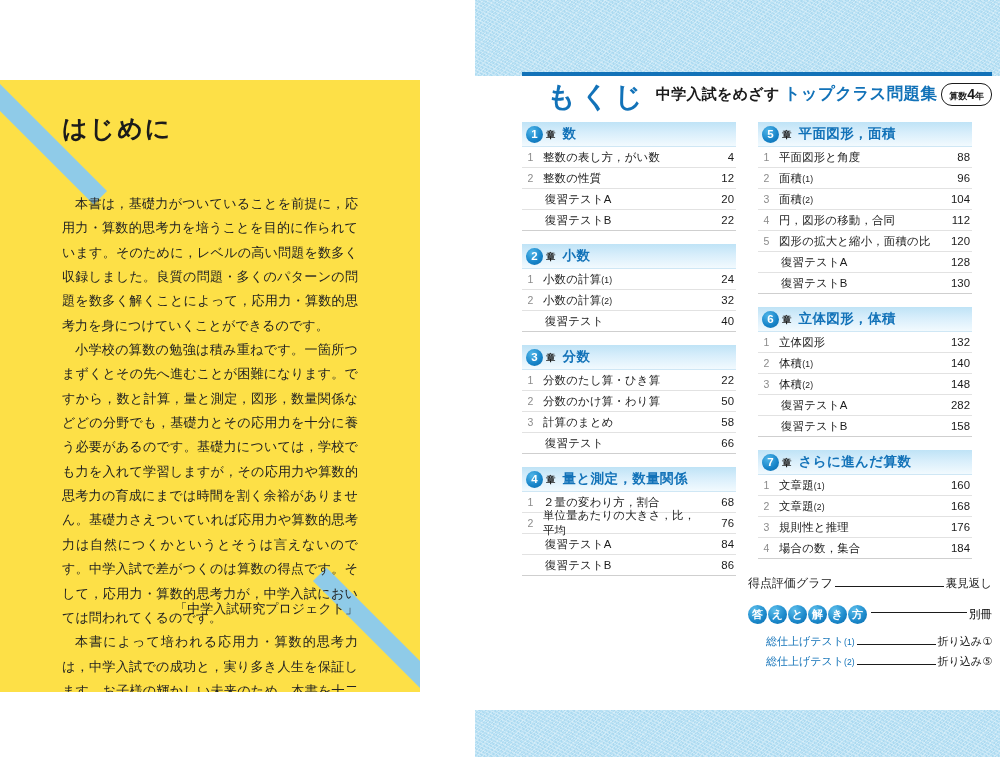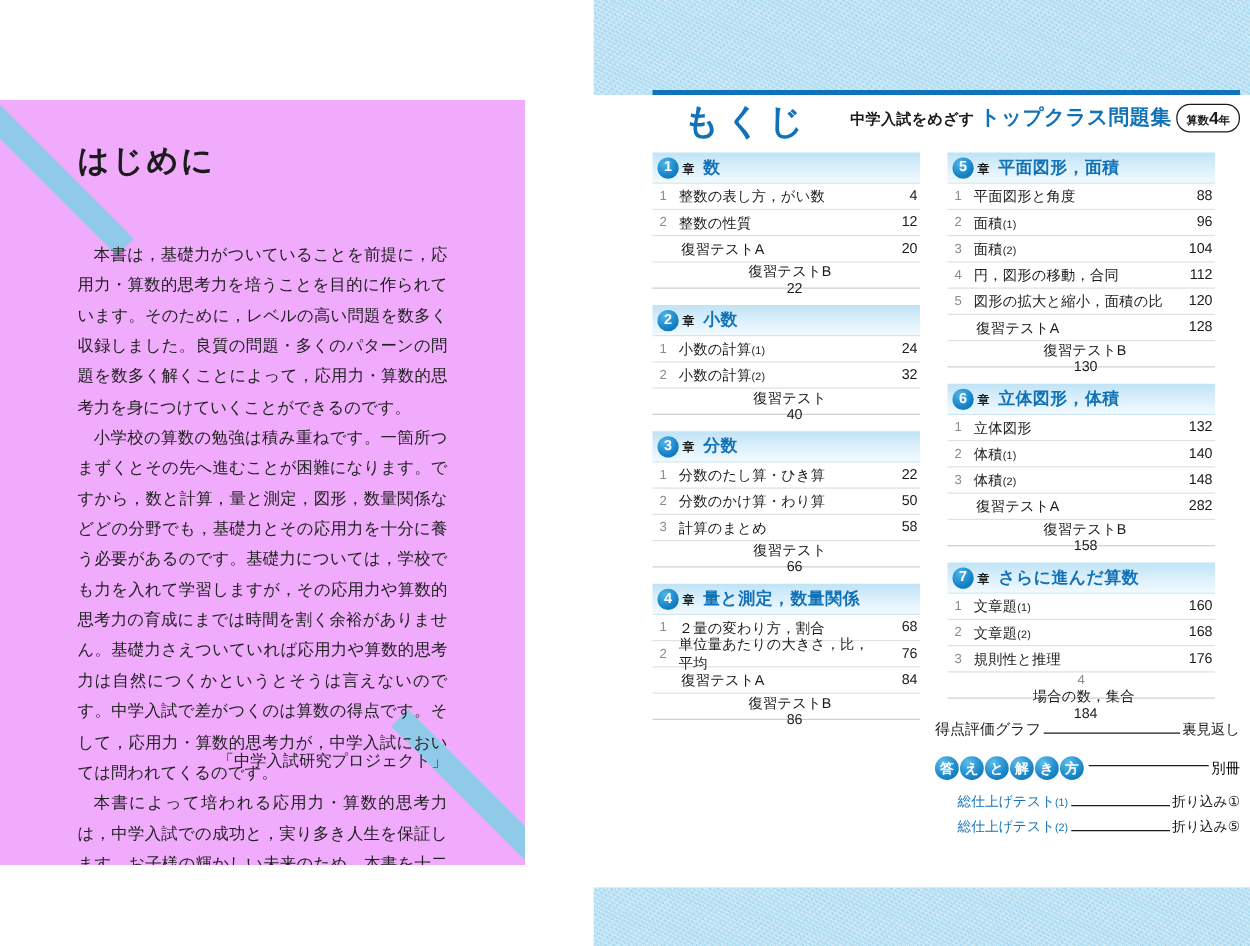--- a/index.html
+++ b/index.html
@@ -11,21 +11,21 @@
     font-family: "Liberation Sans", "DejaVu Sans", sans-serif;
     overflow: hidden;
     position: relative;
   }
 
   
   #left-page {
     position: absolute;
     left: 0; top: 80px;
     width: 420px; height: 612px;
-    background: #f0abfc;
+    background: #fde047;
     overflow: hidden;
   }
   .corner-band {
     position: absolute;
     width: 230px; height: 19px;
     background: #8fcbe8;
     pointer-events: none;
   }
   .corner-band.tl {
     left: -96px; top: 27px;
@@ -98,21 +98,21 @@
     margin-left: 25px;
   }
   #series-line {
     position: absolute;
     right: 8px; top: 83px;
     display: flex;
     align-items: baseline;
     gap: 4px;
   }
   #series-sub {
-    font-size: 12px;
+    font-size: 15px;
     font-weight: 700;
     color: #1b1b1b;
     letter-spacing: .3px;
   }
   #series-main {
     font-size: 16.5px;
     font-weight: 700;
     color: #1272b8;
     letter-spacing: .3px;
   }
@@ -176,21 +176,21 @@
   }
 
   .row {
     display: flex;
     align-items: center;
     height: 21px;
     border-bottom: 1px solid #e2e2e2;
     font-size: 11.4px;
     color: #1b1b1b;
   }
-  .row:last-child { border-bottom: 1px solid #cfcfcf; flex-direction: column; }
+  .row:last-child { border-bottom: 1px solid #cfcfcf; }
   .row-num {
     width: 17px;
     text-align: center;
     font-size: 10.5px;
     color: #8b8b8b;
     flex: none;
   }
   .row-label { flex: 1; padding-left: 4px; letter-spacing: .2px; }
   .row-label .sub { font-size: 8.6px; }
   .row-page {

